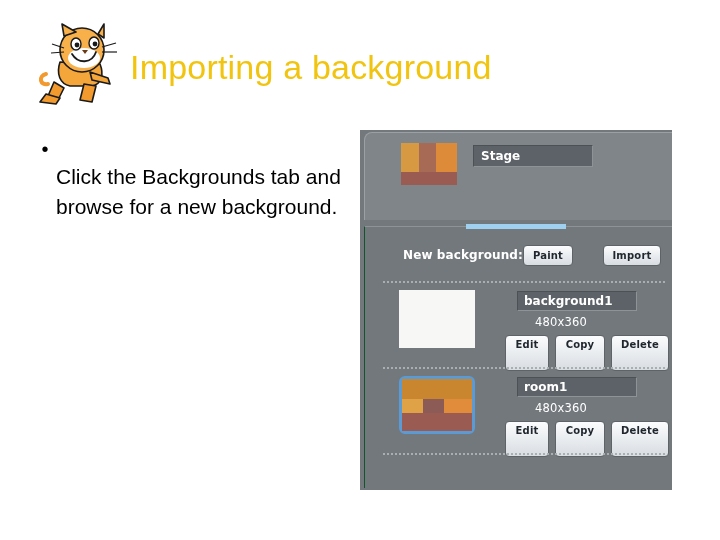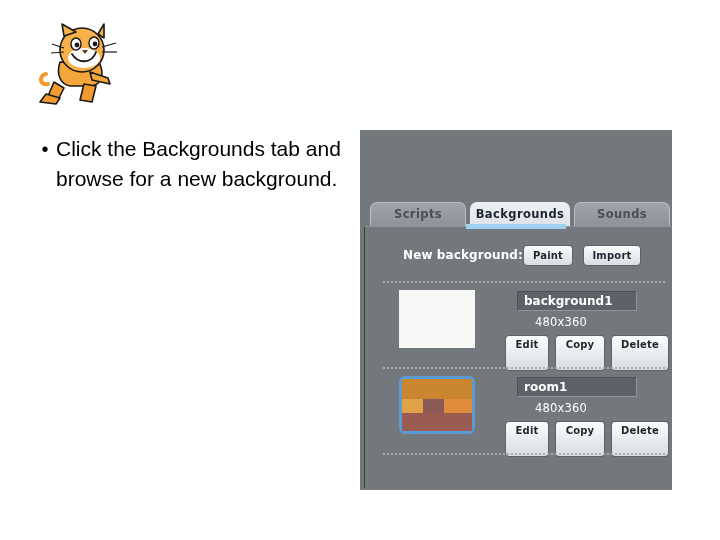--- a/index.html
+++ b/index.html
@@ -52,20 +52,21 @@
     flex: 0 0 22px;
     font-size: 20px;
     line-height: 30px;
     color: #000;
     text-align: center;
   }
   .bullet-text {
     font-size: 21px;
     line-height: 30px;
     color: #000000;
+    margin-top: 28px;
   }
 
   
   #scratch-shot {
     position: absolute;
     left: 360px; top: 130px;
     width: 312px; height: 360px;
     overflow: hidden;
     background: #73787d;
     font-family: "DejaVu Sans", sans-serif;
@@ -185,21 +186,21 @@
     letter-spacing: 0.2px;
   }
   #btn-paint {
     position: absolute;
     left: 158px; top: 0;
     width: 50px; height: 21px;
     line-height: 19px;
   }
   #btn-import {
     position: absolute;
-    left: 218px; top: 0;
+    left: 238px; top: 0;
     width: 58px; height: 21px;
     line-height: 19px;
   }
 
   .dotted-sep {
     position: absolute;
     left: 18px;
     width: 282px; height: 2px;
     border-top: 2px dotted #a9aeb3;
   }
@@ -325,37 +326,39 @@
     <path d="M48 28 L54 28 L51 32 Z" fill="#6b3b16"></path>
 
     <g stroke="#1a1a1a" stroke-width="1.2">
       <line x1="30" y1="26" x2="18" y2="22"></line>
       <line x1="30" y1="30" x2="17" y2="31"></line>
       <line x1="68" y1="25" x2="82" y2="21"></line>
       <line x1="68" y1="30" x2="83" y2="30"></line>
     </g>
   </svg>
 
+  <div id="slide-title">Importing a background</div>
 </div>
 
 <div id="bullet-block">
   <div class="bullet-row">
     <div class="bullet-dot">•</div>
     <div class="bullet-text">Click the Backgrounds tab and browse for a new background.</div>
   </div>
 </div>
 
 <div id="scratch-shot">
 
-
-  <div class="tab-strip">
-    <div id="tab-scripts" class="tab inactive">Scripts</div>
-    <div id="tab-backgrounds" class="tab active">Backgrounds</div>
-    <div id="tab-sounds" class="tab inactive">Sounds</div>
+  <div class="sprite-pane">
+    <div class="sprite-thumb">
+      <div class="room-art-small"></div>
+    </div>
+    <div class="name-field">Stage</div>
   </div>
+
   <div class="active-underline"></div>
 
   <div class="list-pane">
 
     <div class="newbg-row">
       <div class="newbg-label">New background:</div>
       <div id="btn-paint" class="btn">Paint</div>
       <div id="btn-import" class="btn">Import</div>
     </div>
 

